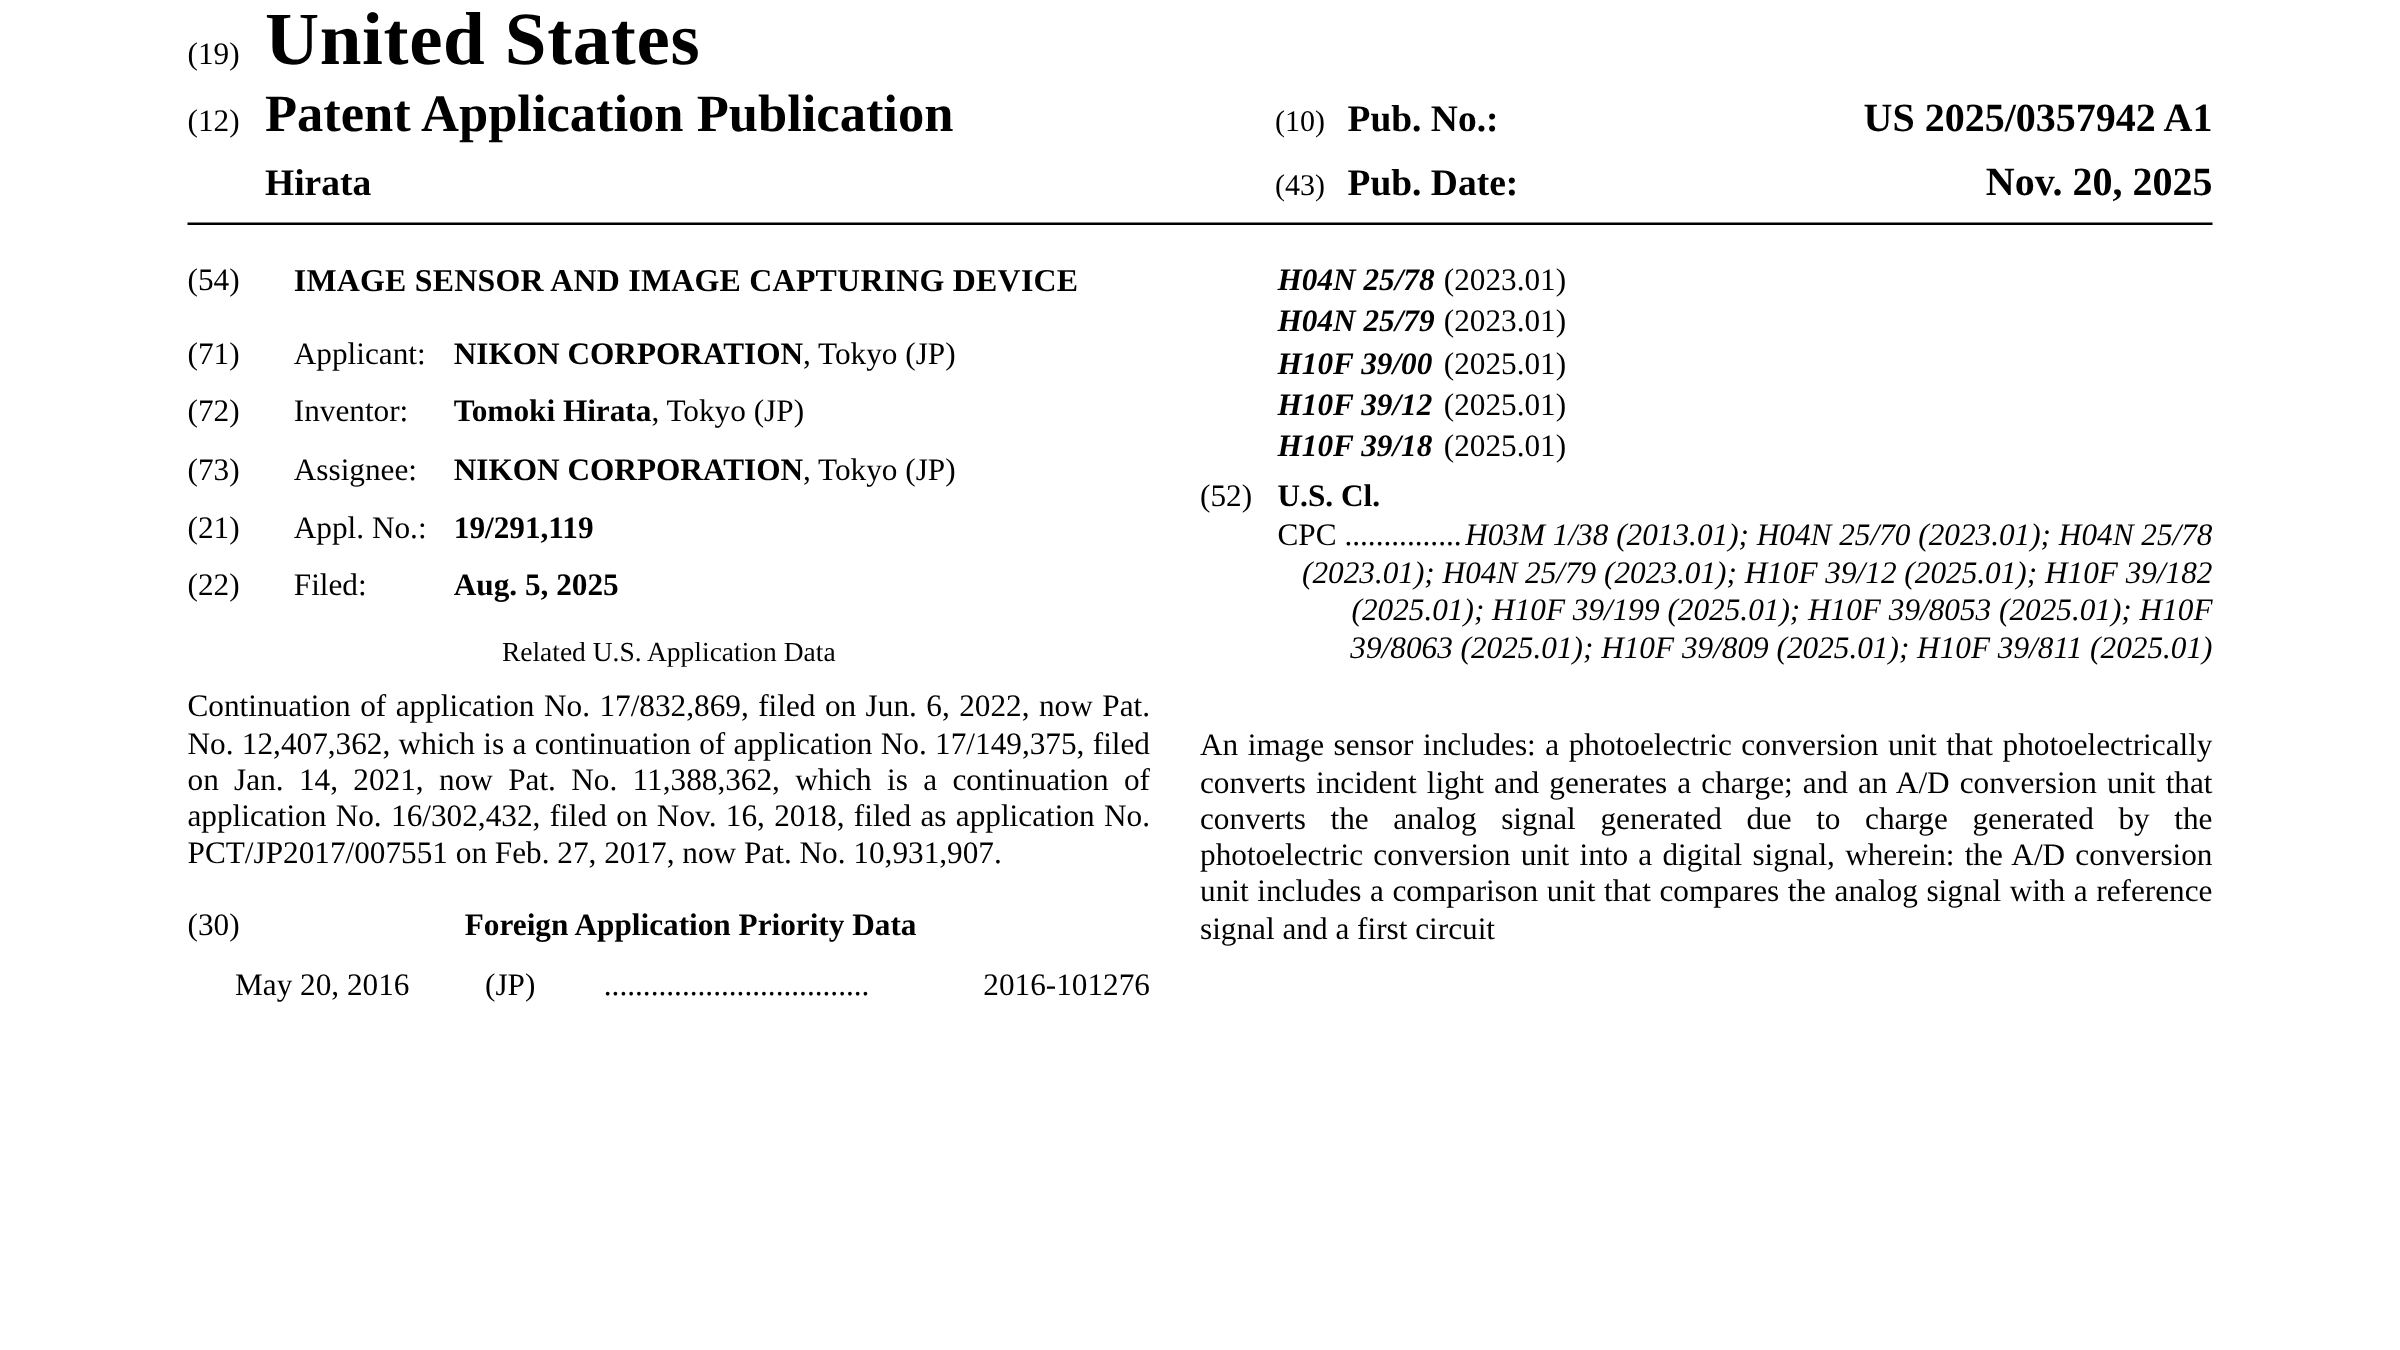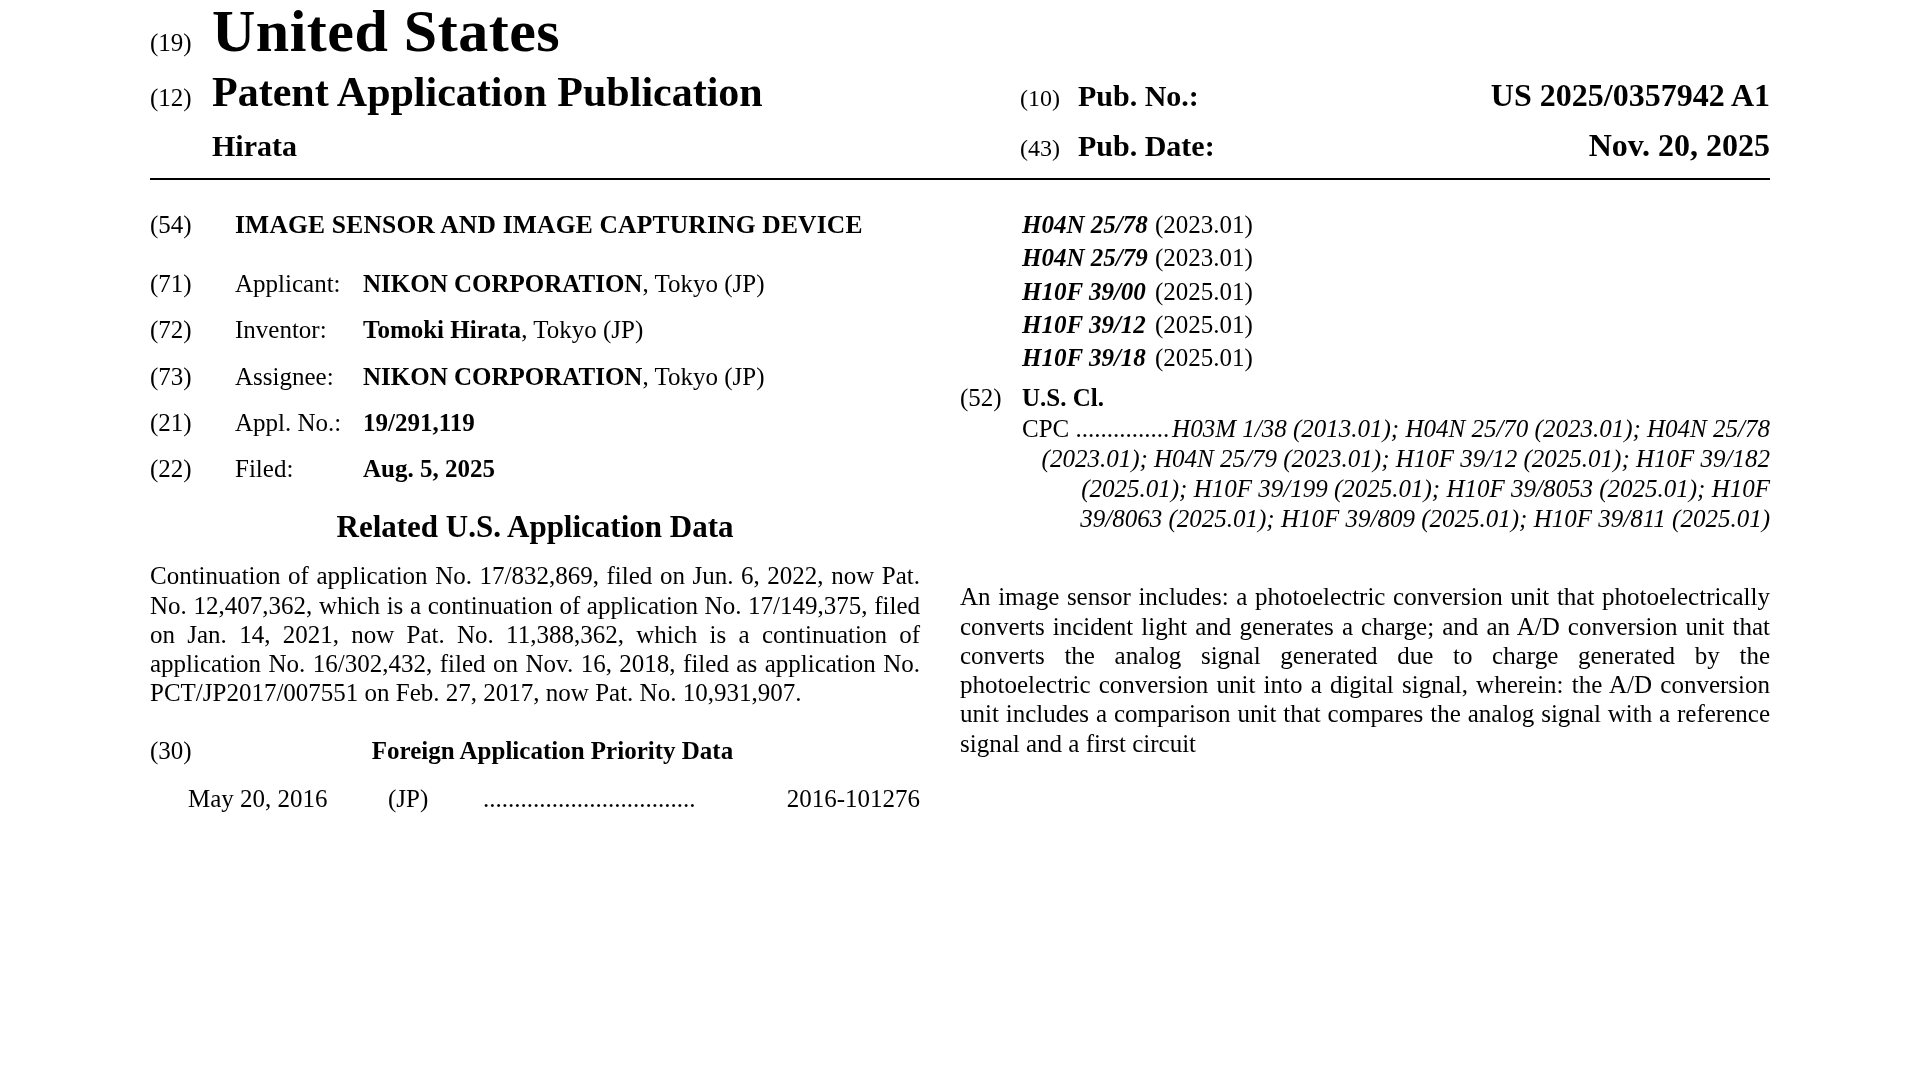--- a/index.html
+++ b/index.html
@@ -122,22 +122,22 @@
   }
   .bold { font-weight: bold; }
   .title-txt {
     font-weight: bold;
     font-size: 25.5px;
     line-height: 1.17;
     letter-spacing: 0.2px;
   }
   .center-head {
     text-align: center;
-    font-weight: bold;
-    font-size: 31px;
+    font-weight: normal;
+    font-size: 22px;
     margin: 26px 0 16px 0;
   }
   .para {
     text-align: justify;
     font-size: 25px;
     line-height: 1.17;
   }
   .cont-row { margin-bottom: 0; }
   .priority-row {
     display: flex;

